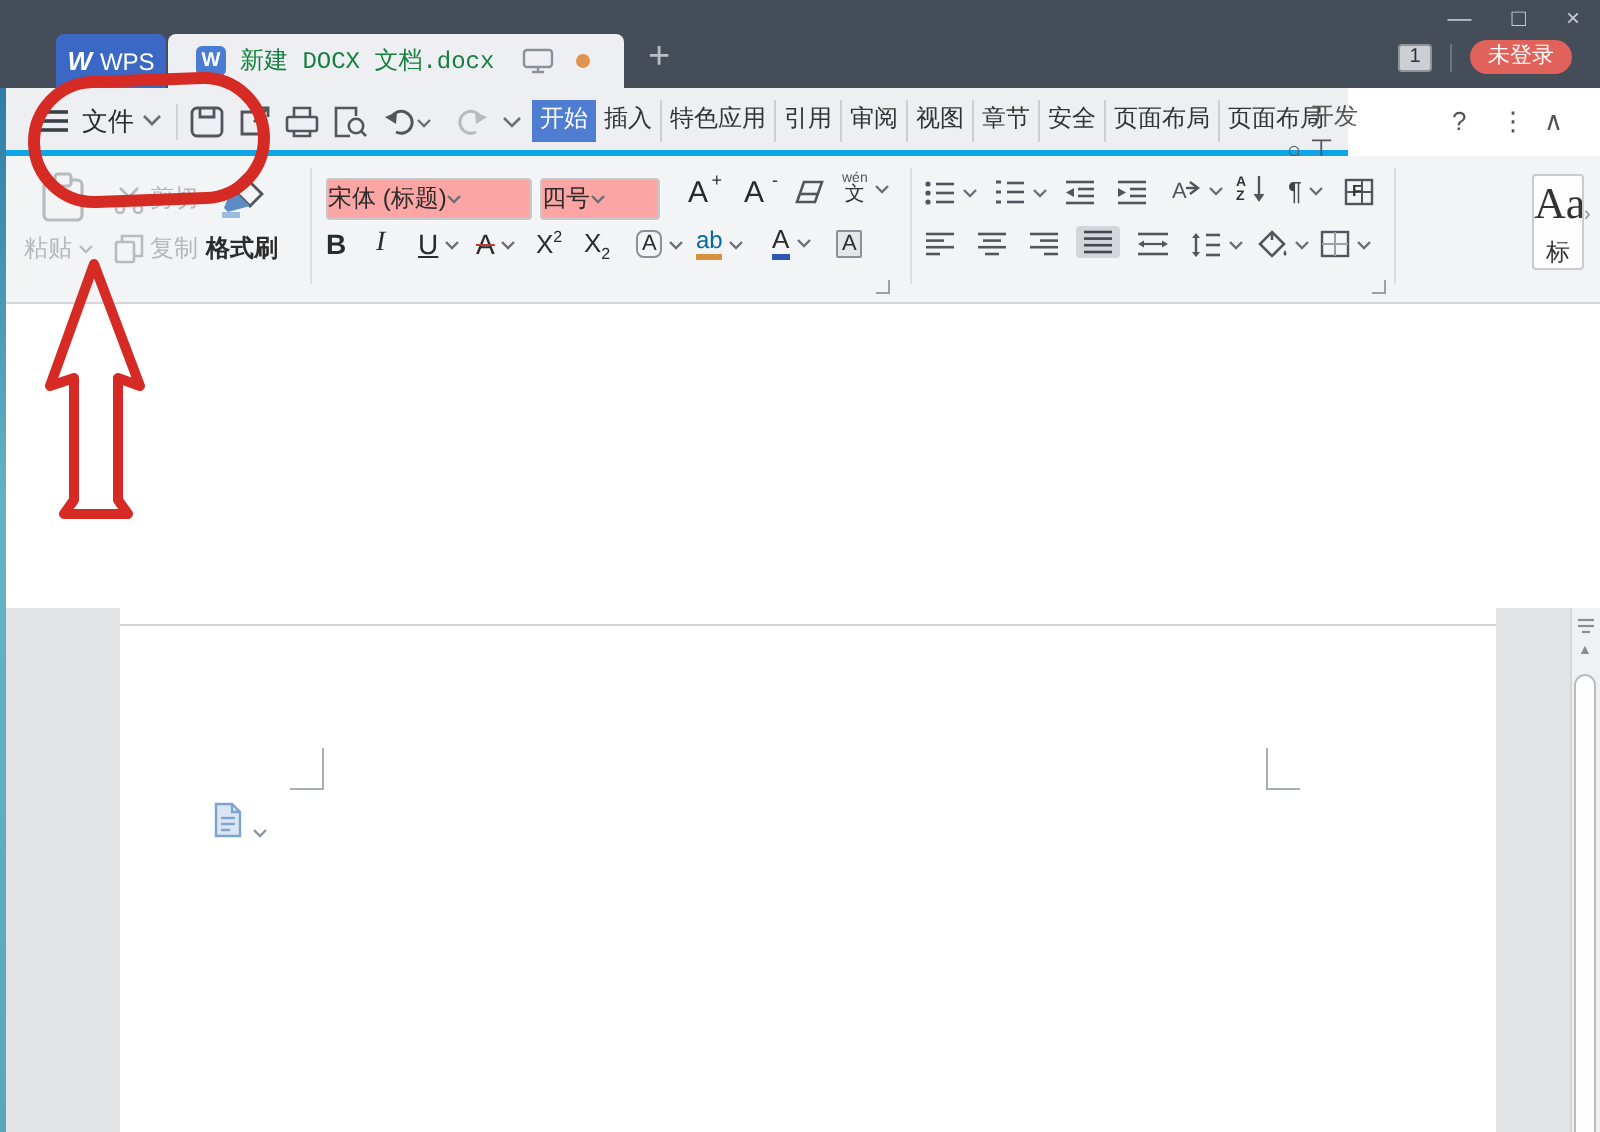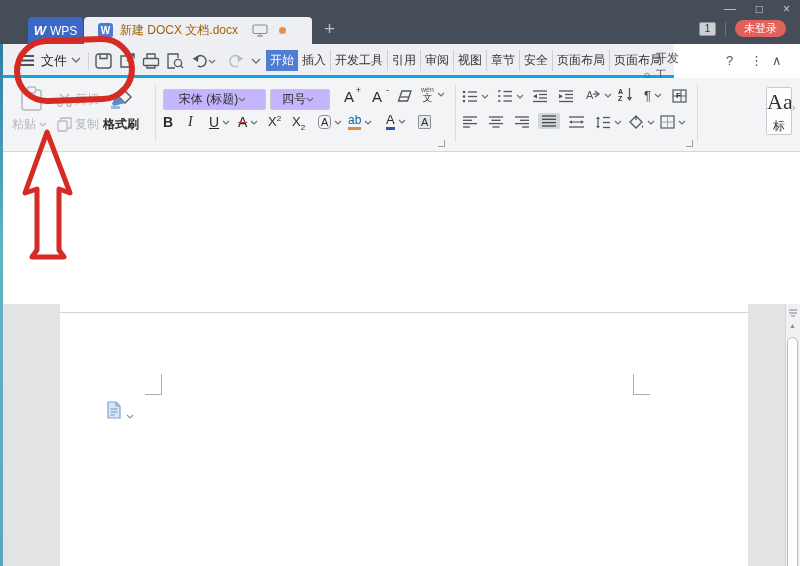--- a/index.html
+++ b/index.html
@@ -13,47 +13,47 @@
   .win-controls span { cursor:default; }
   .acct-row { position:absolute; right:14px; top:20px; display:flex; align-items:center; gap:9px; }
   .ws-badge { width:17px; height:14px; background:#ccd0d5; border:1px solid #8f949b; color:#2e3338; font-size:10px; line-height:12px; text-align:center; border-radius:2px; }
   .acct-div { width:1px; height:14px; background:#6b7380; }
   .login-pill { background:#e0625a; color:#fff; font-size:11px; line-height:17px; height:17px; padding:0 9px; border-radius:9px; }
 
   .tab-brand { position:absolute; left:28px; top:17px; width:55px; height:27px; background:#3b68c4; border-radius:4px 4px 0 0; color:#fff; display:flex; align-items:center; justify-content:center; gap:4px; font-size:12px; }
   .brand-w { font-weight:bold; font-style:italic; font-size:13px; }
   .tab-doc { position:absolute; left:84px; top:17px; width:228px; height:27px; background:#edeff3; border-radius:4px 4px 0 0; display:flex; align-items:center; }
   .doc-ico { width:15px; height:15px; background:#4a7cd6; border-radius:3px; color:#fff; font-size:10px; font-weight:bold; text-align:center; line-height:15px; margin-left:14px; }
-  .doc-title { font-size:12px; color:#a16207; margin-left:7px; white-space:nowrap; }
+  .doc-title { font-size:12px; color:#15803d; margin-left:7px; white-space:nowrap;font-family:Liberation Mono, monospace; }
   .tab-monitor { margin-left:14px; }
   .tab-dot { width:7px; height:7px; border-radius:50%; background:#e2944f; margin-left:11px; }
   .tab-plus { position:absolute; left:324px; top:18px; color:#b9bdc4; font-size:19px; font-weight:300; }
 
   
   .menubar { position:absolute; left:0; top:44px; width:674px; height:34px; background:#edeff2; border-bottom:3px solid #0ea5e9; }
   .mb-item { position:absolute; top:0; height:33px; display:flex; align-items:center; }
   .file-label { font-size:13px; color:#2b2b2b; }
   .mb-sep { position:absolute; top:8px; width:1px; height:18px; background:#cfd2d6; }
   .qa-btn { position:absolute; top:8px; width:20px; height:18px; display:flex; align-items:center; justify-content:center; }
-  .ribbon-tabs { position:absolute; left:266px; top:5px; display:flex; align-items:center; height:23px; }
+  .ribbon-tabs { position:absolute; left:266px; top:5px; display:flex; align-items:center; height:23px;font-family:Liberation Mono, monospace; }
   .rtab { font-size:12px; color:#333; padding:0 4px; line-height:21px; border-right:1px solid #cbced2; white-space:nowrap; }
   .rtab:last-child { border-right:none; }
   .rtab.active { background:#4e7dd1; color:#fff; border-right:none; }
   .search-box { position:absolute; left:644px; top:6px; display:flex; align-items:center; gap:4px; color:#555; font-size:12px; }
   .mb-glyph { font-size:13px; color:#555; }
 
   
   .toolbar { position:absolute; left:0; top:78px; width:800px; height:74px; background:#f3f4f6; border-bottom:1px solid #d5d7da; }
   .tb-sep { position:absolute; top:6px; width:1px; height:58px; background:#dcdee1; }
   .grp-launcher { position:absolute; width:7px; height:7px; border-right:1px solid #9ba0a6; border-bottom:1px solid #9ba0a6; }
   .tbtn { position:absolute; display:flex; align-items:center; gap:3px; }
   .lbl { font-size:12px; color:#2b2b2b; white-space:nowrap; }
   .dis .lbl, .lbl.dis { color:#b4b7bc; }
   .caret { display:inline-block; }
-  .selectbox { position:absolute; height:21px; background:#c4b5fd; border:1px solid #c6c8cb; border-radius:2px; display:flex; align-items:center; justify-content:center; padding:0 4px 0 0; }
+  .selectbox { position:absolute; height:21px; background:#fca5a5; border:1px solid #c6c8cb; border-radius:2px; display:flex; align-items:center; justify-content:flex-start; padding:0 4px 0 0; }
   .selectbox .lbl { font-size:12px; }
   .fmt-letter { font-size:14px; color:#2b2b2b; }
   .b { font-weight:bold; } .i { font-style:italic; font-family:"Liberation Serif","DejaVu Serif",serif; }
   .u { text-decoration:underline; }
   .strike { text-decoration:line-through; text-decoration-color:#c23b34; }
   .supsub { font-size:13px; color:#2b2b2b; }
   .supsub sup,.supsub sub { font-size:8px; }
   .circA { font-size:11px; color:#2b2b2b; border:1px solid #8d9197; border-radius:4px; padding:0 2px; line-height:12px; }
   .hl { font-size:12px; color:#0369a1; border-bottom:3px solid #d9903f; line-height:13px; }
   .fc { font-size:13px; color:#2b2b2b; border-bottom:3px solid #2f55b4; line-height:14px; }
@@ -189,21 +189,21 @@
     </div>
     <div class="qa-btn" style="left:246px;">
       <svg class="ic" width="10" height="7" viewBox="0 0 10 7">
         <polyline points="1,1 5,5 9,1" fill="none" stroke="#6b6f75" stroke-width="1.3"></polyline>
       </svg>
     </div>
 
     <div class="ribbon-tabs">
       <span class="rtab active">开始</span>
       <span class="rtab">插入</span>
-      <span class="rtab">开发工具</span>
+      <span class="rtab">特色应用</span>
       <span class="rtab">引用</span>
       <span class="rtab">审阅</span>
       <span class="rtab">视图</span>
       <span class="rtab">章节</span>
       <span class="rtab">安全</span>
       <span class="rtab">页面布局</span>
       <span class="rtab">页面布局</span>
     </div>
 
     <div class="search-box">

